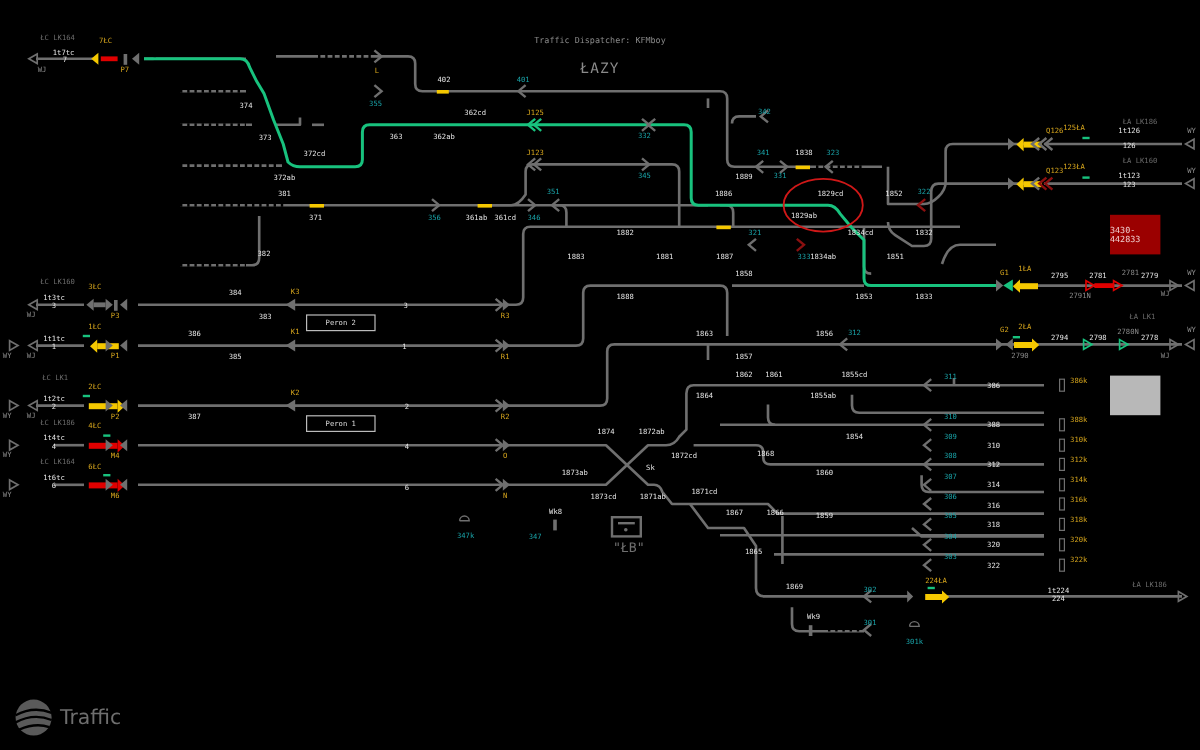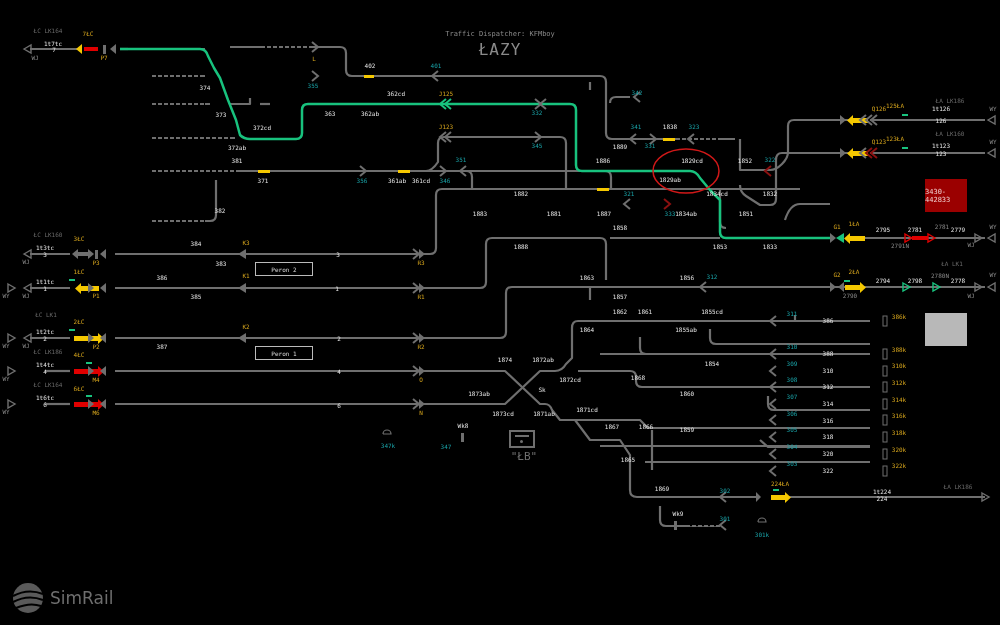--- a/index.html
+++ b/index.html
@@ -1,19 +1,19 @@
 <!DOCTYPE html>
 <html><head>
 <meta charset="utf-8">
 <style>
   html,body{margin:0;padding:0;background:#000;}
   body{width:1000px;height:625px;overflow:hidden;position:relative;font-family:"DejaVu Sans Mono",monospace;}
   #board{position:absolute;left:0;top:0;width:1000px;height:510px;}
   .hdr-disp{position:absolute;left:430px;top:30px;width:140px;text-align:center;color:#8a8a8a;font-size:7px;}
-  .hdr-title{position:absolute;left:440px;top:40px;width:120px;text-align:center;color:#8a8a8a;font-size:16px;letter-spacing:1px;}
+  .hdr-title{position:absolute;left:440px;top:50px;width:120px;text-align:center;color:#8a8a8a;font-size:12px;letter-spacing:1px;}
   .alert-box{position:absolute;left:925px;top:179px;width:42px;height:33px;background:#9b0000;color:#f0d0d0;font-size:7px;display:flex;align-items:center;justify-content:center;}
   .grey-box{position:absolute;left:925px;top:313px;width:42px;height:33px;background:#b8b8b8;}
   .logo{position:absolute;left:10px;top:582px;display:flex;align-items:center;gap:4px;}
   .logo-text{color:#6e6e6e;font-family:"DejaVu Sans",sans-serif;font-size:17px;}
   .peron{position:absolute;width:58px;height:14px;border:1px solid #bbb;color:#ddd;font-size:6px;display:flex;align-items:center;justify-content:center;box-sizing:border-box;}
   text{font-family:"DejaVu Sans Mono",monospace;}
 </style>
 </head>
 <body>
 
@@ -447,15 +447,15 @@
   </div>
   <div style="position:absolute;left:504px;top:450px;width:40px;text-align:center;color:#6f6f6f;font-size:11px;">"ŁB"</div>
 
   <div class="logo">
     <svg width="36" height="32" viewBox="0 0 36 32">
       <circle cx="18" cy="16" r="15" fill="#5a5a5a"></circle>
       <path d="M3 14 Q18 6 33 12" stroke="#000" stroke-width="2" fill="none"></path>
       <path d="M3 20 Q18 12 33 18" stroke="#000" stroke-width="2" fill="none"></path>
       <path d="M6 26 Q20 20 31 24" stroke="#000" stroke-width="2" fill="none"></path>
     </svg>
-    <span class="logo-text">SimRail</span>
+    <span class="logo-text">Traffic</span>
   </div>
 </div>
 
 </body></html>

